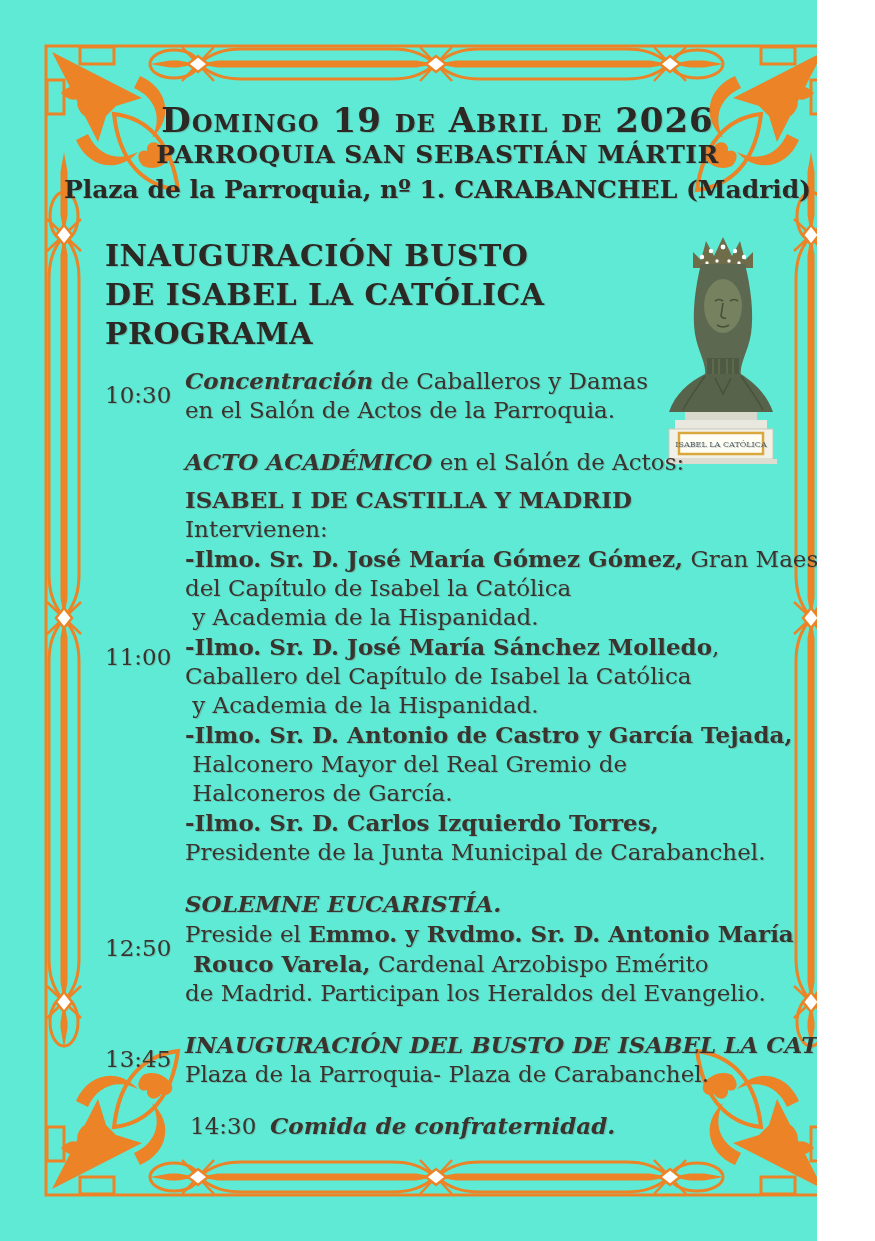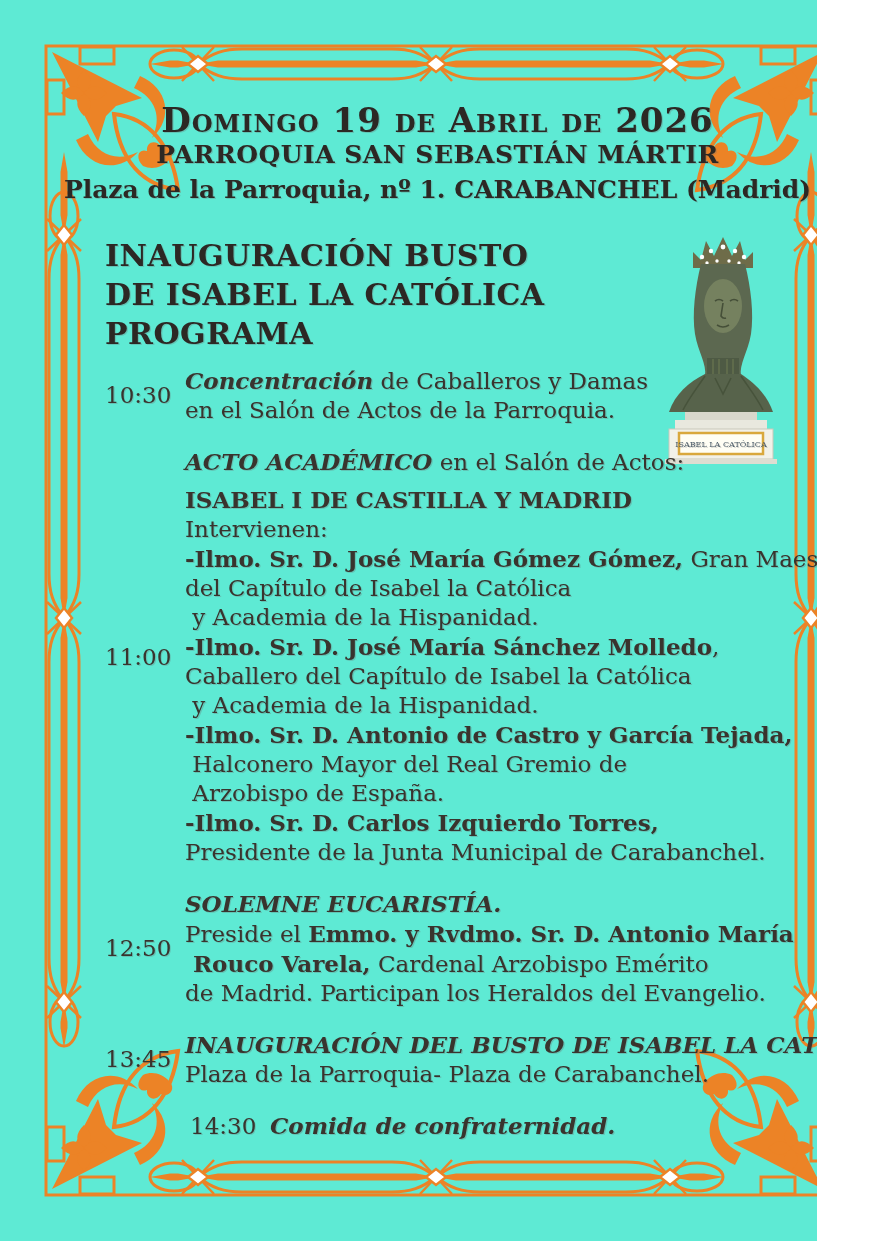--- a/index.html
+++ b/index.html
@@ -180,21 +180,21 @@
           <div class="p-line gap"><span class="b">ISABEL I DE CASTILLA Y MADRID</span></div>
           <div class="p-line"><span>Intervienen:</span></div>
           <div class="p-line"><span class="b">-Ilmo. Sr. D. José María Gómez Gómez,</span><span> Gran Maestre</span></div>
           <div class="p-line"><span>del Capítulo de Isabel la Católica</span></div>
           <div class="p-line"><span> y Academia de la Hispanidad.</span></div>
           <div class="p-line"><span class="b">-Ilmo. Sr. D. José María Sánchez Molledo</span><span>,</span></div>
           <div class="p-line"><span>Caballero del Capítulo de Isabel la Católica</span></div>
           <div class="p-line"><span> y Academia de la Hispanidad.</span></div>
           <div class="p-line"><span class="b">-Ilmo. Sr. D. Antonio de Castro y García Tejada,</span></div>
           <div class="p-line"><span> Halconero Mayor del Real Gremio de</span></div>
-          <div class="p-line"><span> Arzobispo de España.</span></div>
+          <div class="p-line"><span> Halconeros de García.</span></div>
           <div class="p-line"><span class="b">-Ilmo. Sr. D. Carlos Izquierdo Torres,</span></div>
           <div class="p-line"><span>Presidente de la Junta Municipal de Carabanchel.</span></div>
         </div>
       </div>
       <div class="p-item">
         <div class="time">12:50</div>
         <div class="p-body">
           <div class="p-line"><span class="b i">SOLEMNE EUCARISTÍA.</span></div>
           <div class="p-line"><span>Preside el </span><span class="b">Emmo. y Rvdmo. Sr. D. Antonio María</span></div>
           <div class="p-line"><span class="b"> Rouco Varela,</span><span> Cardenal Arzobispo Emérito</span></div>

